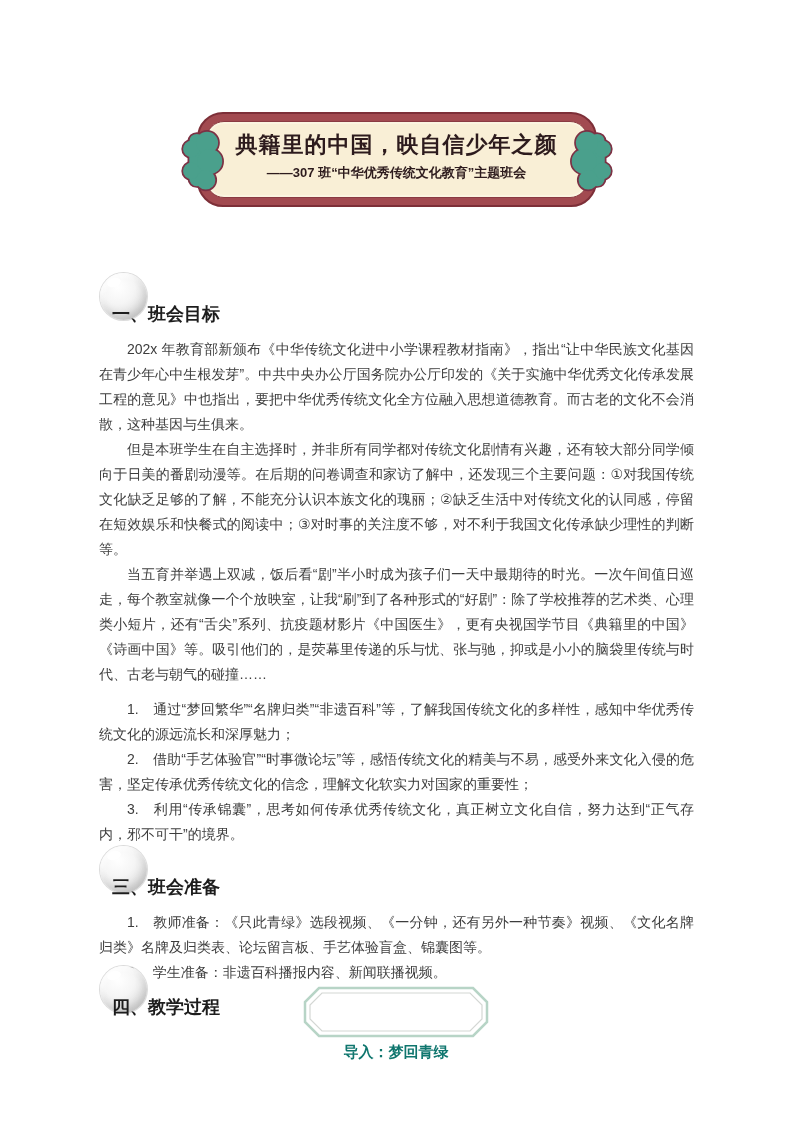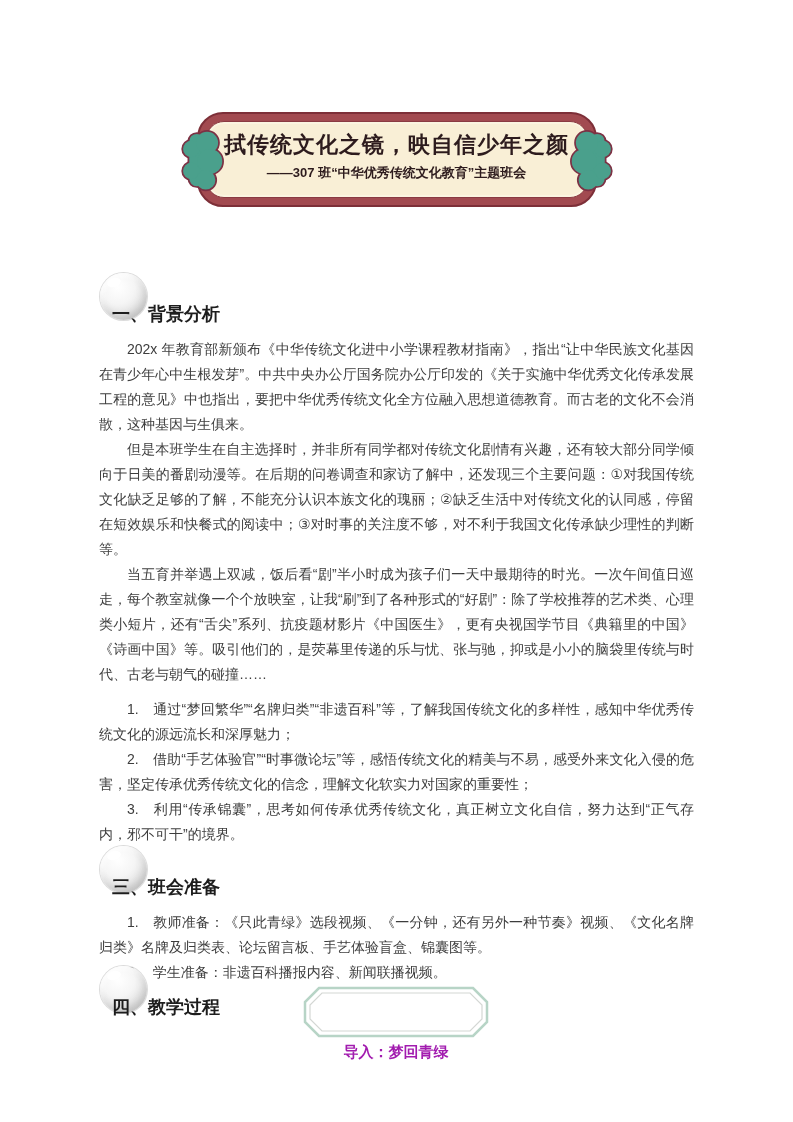--- a/index.html
+++ b/index.html
@@ -42,21 +42,21 @@
   .para{margin:0;font-size:14px;line-height:25px;text-align:justify;text-indent:2em;color:#3d3d3d;}
   .first-after-head{margin-top:10px;}
   .sec-1{margin-top:94px;}
   .sec-2{margin-top:23px;}
   .sec-3{margin-top:27px;}
   .sec4-row{position:relative;margin-top:9px;height:86px;}
   .sec4-row .sec{display:inline-block;}
 
   
   .flow{position:absolute;left:204px;top:-8px;width:186px;text-align:center;z-index:1;}
-  .flow-caption{font-size:15px;font-weight:bold;color:#a21caf;line-height:20px;margin-top:0;}
+  .flow-caption{font-size:15px;font-weight:bold;color:#0f766e;line-height:20px;margin-top:0;}
 </style>
 </head>
 <body>
 
 <div class="page">
 
   <div class="banner-wrap">
     <svg class="ornament left" viewBox="0 0 64 96">
       <g fill="#4aa08c" stroke="#7d3144" stroke-width="5">
         <rect x="12" y="10" width="22" height="76" rx="11"></rect>
@@ -88,31 +88,31 @@
         <rect x="12" y="10" width="22" height="76" rx="11"></rect>
         <circle cx="15" cy="32" r="12"></circle>
         <circle cx="15" cy="64" r="12"></circle>
         <circle cx="38" cy="23" r="16"></circle>
         <circle cx="42" cy="50" r="18"></circle>
         <circle cx="36" cy="77" r="14"></circle>
       </g>
     </svg>
     <div class="frame">
       <div class="panel">
-        <div class="banner-title">拭传统文化之镜，映自信少年之颜</div>
+        <div class="banner-title">典籍里的中国，映自信少年之颜</div>
         <div class="banner-subtitle">——307 班“中华优秀传统文化教育”主题班会</div>
       </div>
     </div>
   </div>
 
   <div class="content">
 
     <div class="sec sec-1">
       <span class="bubble"></span>
-      <h2>一、背景分析</h2>
+      <h2>一、班会目标</h2>
     </div>
     <p class="para first-after-head">202x 年教育部新颁布《中华传统文化进中小学课程教材指南》，指出“让中华民族文化基因在青少年心中生根发芽”。中共中央办公厅国务院办公厅印发的《关于实施中华优秀文化传承发展工程的意见》中也指出，要把中华优秀传统文化全方位融入思想道德教育。而古老的文化不会消散，这种基因与生俱来。</p>
     <p class="para">但是本班学生在自主选择时，并非所有同学都对传统文化剧情有兴趣，还有较大部分同学倾向于日美的番剧动漫等。在后期的问卷调查和家访了解中，还发现三个主要问题：①对我国传统文化缺乏足够的了解，不能充分认识本族文化的瑰丽；②缺乏生活中对传统文化的认同感，停留在短效娱乐和快餐式的阅读中；③对时事的关注度不够，对不利于我国文化传承缺少理性的判断等。</p>
     <p class="para">当五育并举遇上双减，饭后看“剧”半小时成为孩子们一天中最期待的时光。一次午间值日巡走，每个教室就像一个个放映室，让我“刷”到了各种形式的“好剧”：除了学校推荐的艺术类、心理类小短片，还有“舌尖”系列、抗疫题材影片《中国医生》，更有央视国学节目《典籍里的中国》《诗画中国》等。吸引他们的，是荧幕里传递的乐与忧、张与驰，抑或是小小的脑袋里传统与时代、古老与朝气的碰撞……</p>
 
     <p class="para first-after-head">1.　通过“梦回繁华”“名牌归类”“非遗百科”等，了解我国传统文化的多样性，感知中华优秀传统文化的源远流长和深厚魅力；</p>
     <p class="para">2.　借助“手艺体验官”“时事微论坛”等，感悟传统文化的精美与不易，感受外来文化入侵的危害，坚定传承优秀传统文化的信念，理解文化软实力对国家的重要性；</p>
     <p class="para">3.　利用“传承锦囊”，思考如何传承优秀传统文化，真正树立文化自信，努力达到“正气存内，邪不可干”的境界。</p>
 
     <div class="sec sec-3">

